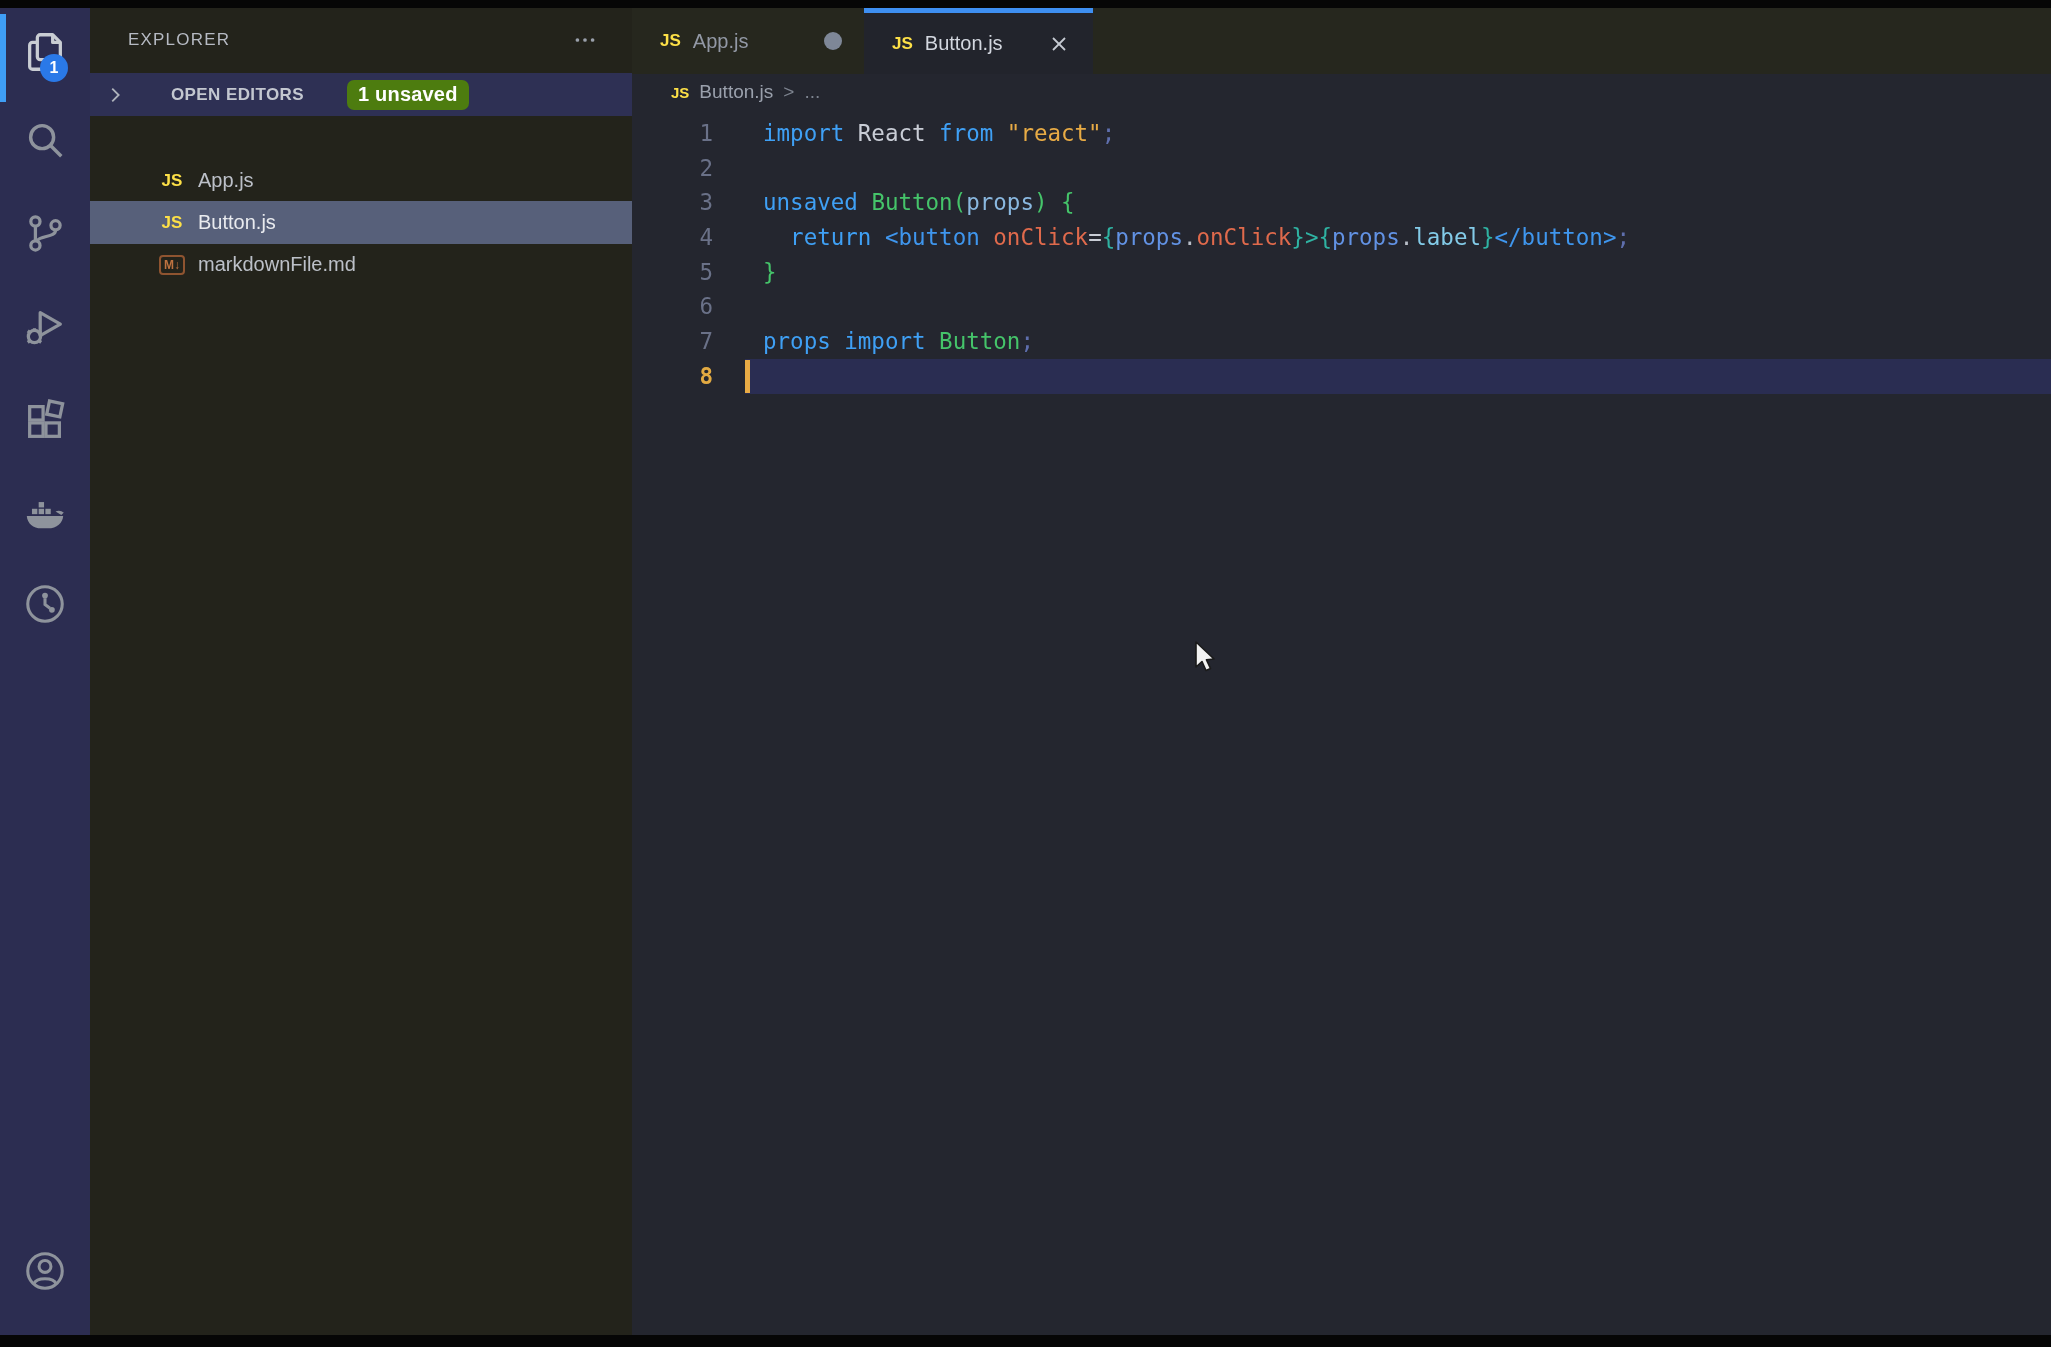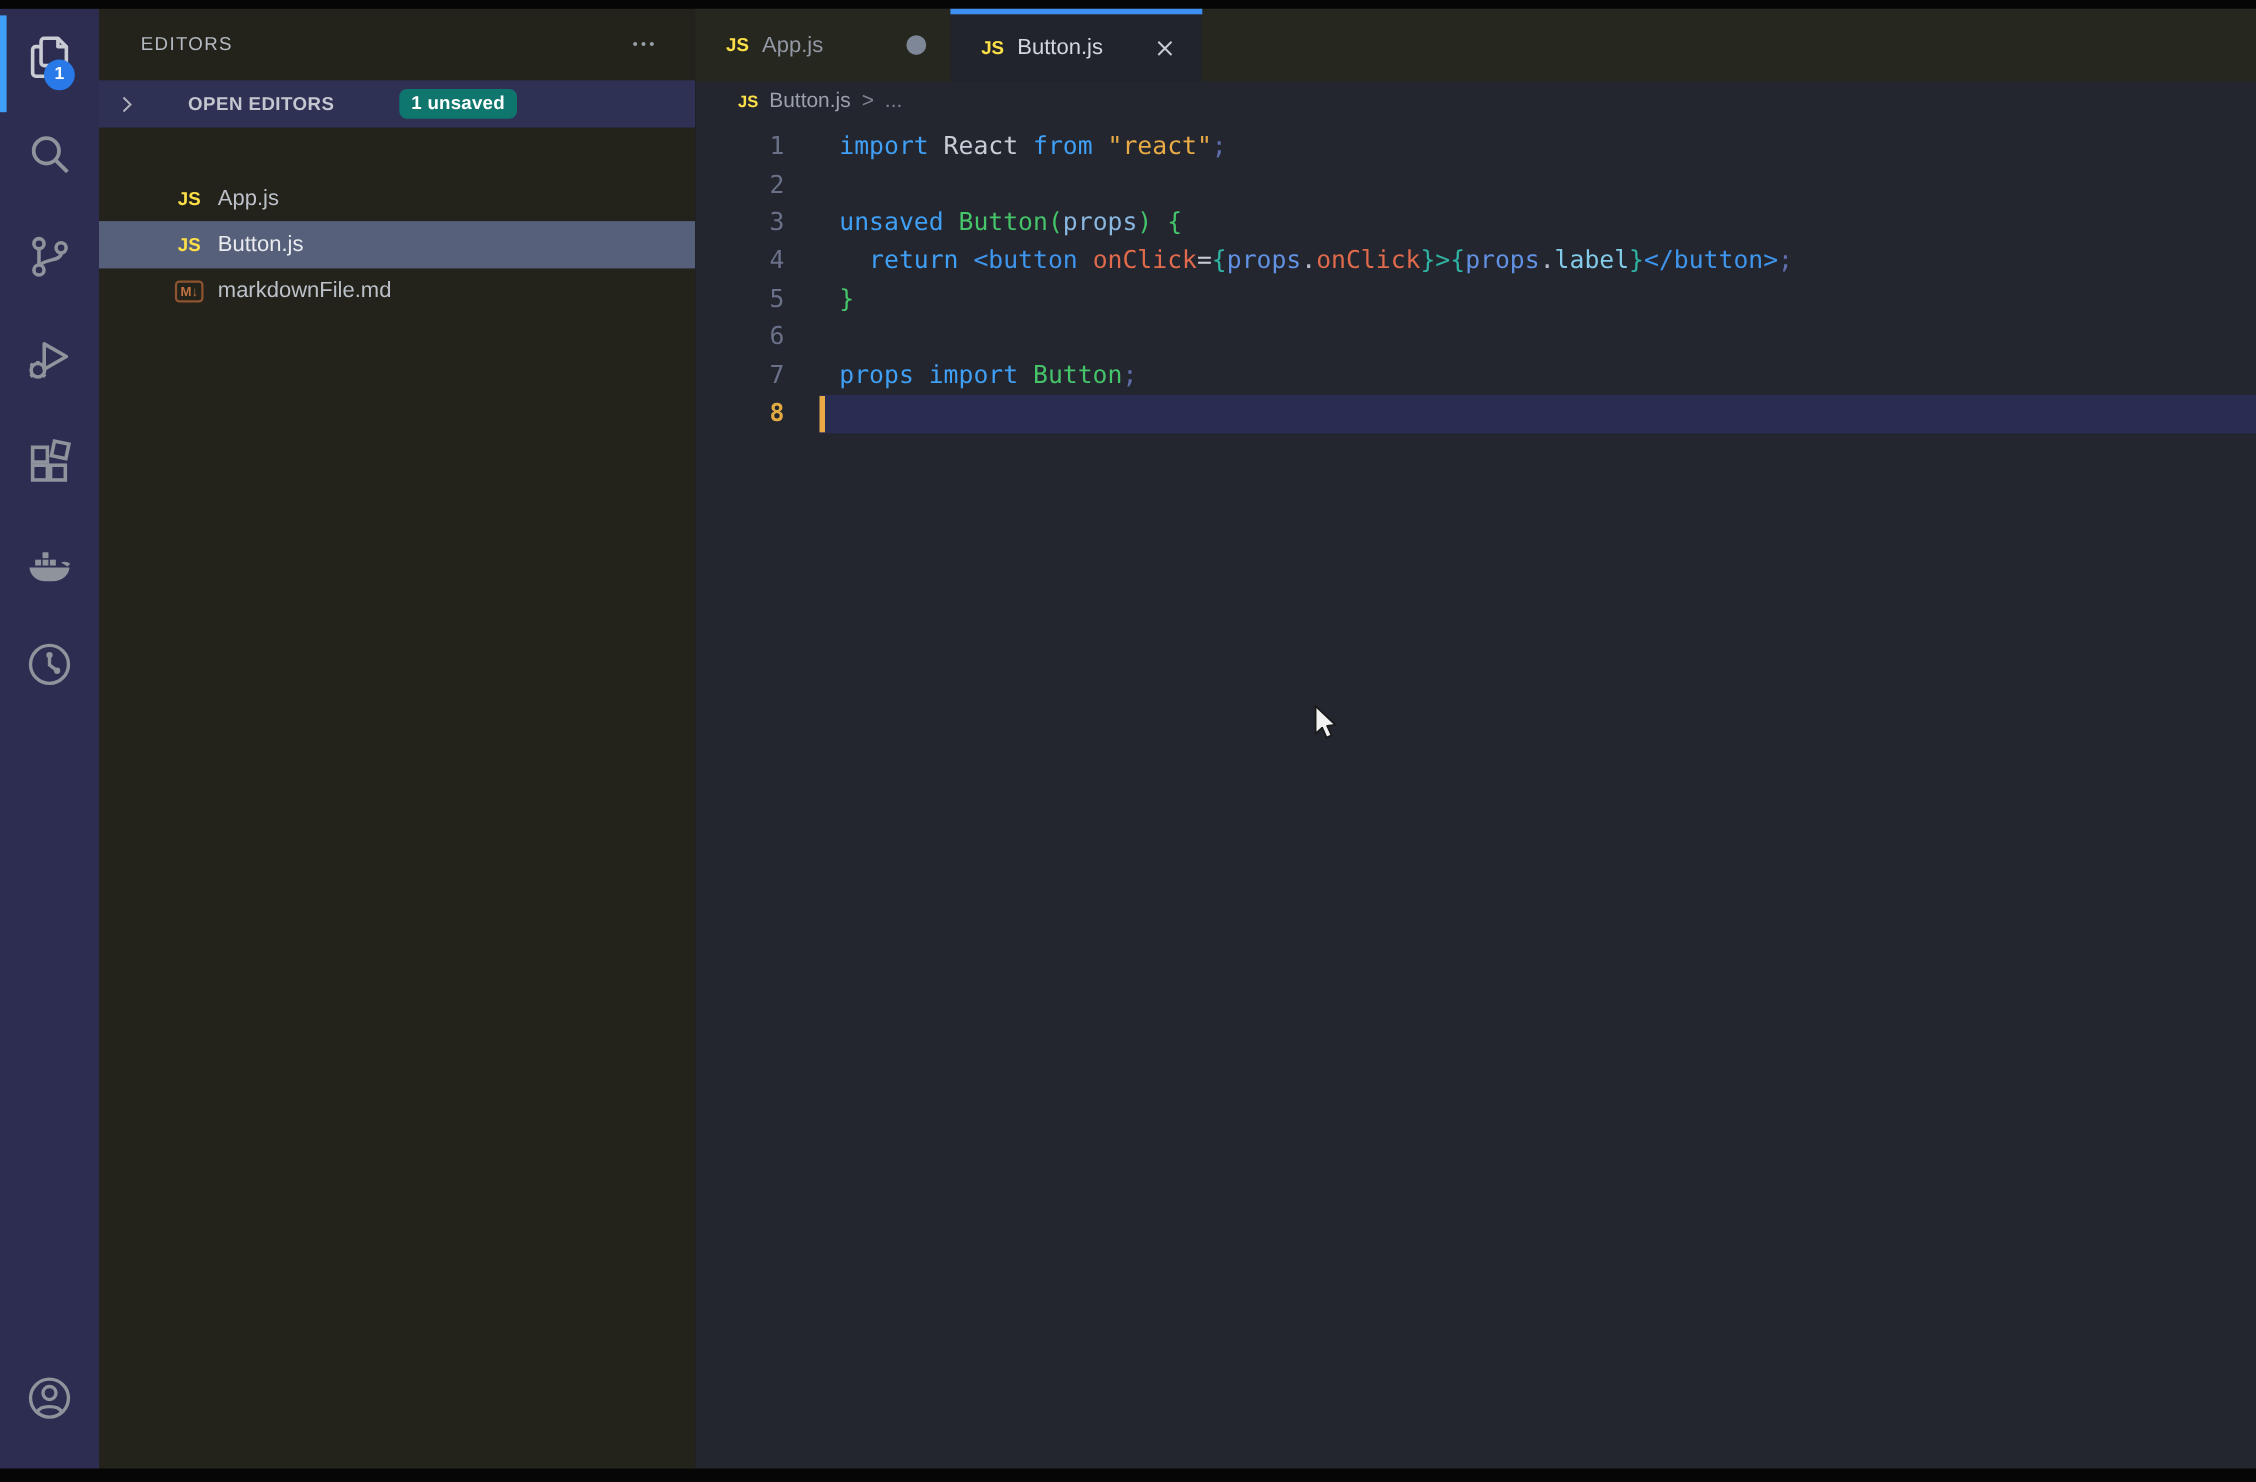--- a/index.html
+++ b/index.html
@@ -18,21 +18,21 @@
 
   
   .sidebar { position:relative; width:542px; flex:none; background:#23231b; }
   .sb-header { position:absolute; top:10px; left:0; width:100%; height:44px; display:flex; align-items:center; padding:0 34px 0 38px; }
   .sb-title { font-size:17px; letter-spacing:1.2px; color:#b6bac3; }
   .sb-more { margin-left:auto; color:#9aa0ab; display:flex; align-items:center; }
   .sb-row { position:absolute; left:0; width:100%; height:43px; display:flex; align-items:center; }
   .sb-row.section { background:#2e3054; font-weight:bold; font-size:17px; color:#c3c7d0; letter-spacing:.4px;gap:39px; }
   .sb-row .chev { width:26px; margin-left:12px; display:flex; align-items:center; justify-content:center; color:#aeb2bb; }
   .sb-row.section .label { margin-left:4px; }
-  .sb-badge { margin-left:20px; background:#0f766e; color:#fff; font-size:17px; font-weight:bold; border-radius:7px; padding:3px 11px 4px; letter-spacing:.2px; }
+  .sb-badge { margin-left:4px; background:#4d7c0f; color:#fff; font-size:20px; font-weight:bold; border-radius:7px; padding:3px 11px 4px; letter-spacing:.2px; }
   .sb-file { font-size:20px; color:#bcc0c8; }
   .sb-file .ficon { width:36px; margin-left:64px; display:flex; justify-content:center; align-items:center; }
   .sb-file .fname { margin-left:8px; }
   .sb-file.selected { background:#57607a; }
   .sb-file.selected .fname { color:#e9ebef; }
   .js-glyph { color:#fde047; font-weight:bold; font-size:17px; }
   .md-glyph { border:2px solid #8f5430; border-radius:4px; color:#bf7340; font-size:12px; font-weight:bold; padding:1px 3px; line-height:14px; }
 
   
   .editor { position:relative; flex:1; background:#24262f; display:flex; flex-direction:column; }
@@ -151,21 +151,21 @@
         <svg viewBox="0 0 24 24" fill="none" stroke="currentColor" stroke-width="1.6">
           <circle cx="12" cy="12" r="9"></circle>
             <circle cx="12" cy="9.6" r="3.1"></circle>
           <path d="M6.3 18.6 C7.6 15.2 16.4 15.2 17.7 18.6"></path>
         </svg>
       </div>
     </div>
 
     <div class="sidebar">
       <div class="sb-header">
-        <span class="sb-title">EDITORS</span>
+        <span class="sb-title">EXPLORER</span>
         <span class="sb-more">
           <svg width="26" height="26" viewBox="0 0 24 24" fill="currentColor">
               <circle cx="5" cy="12" r="1.7"></circle>
               <circle cx="12" cy="12" r="1.7"></circle>
               <circle cx="19" cy="12" r="1.7"></circle>
             </svg>
         </span>
       </div>
 
       <div class="sb-row section" style="top:65px">

